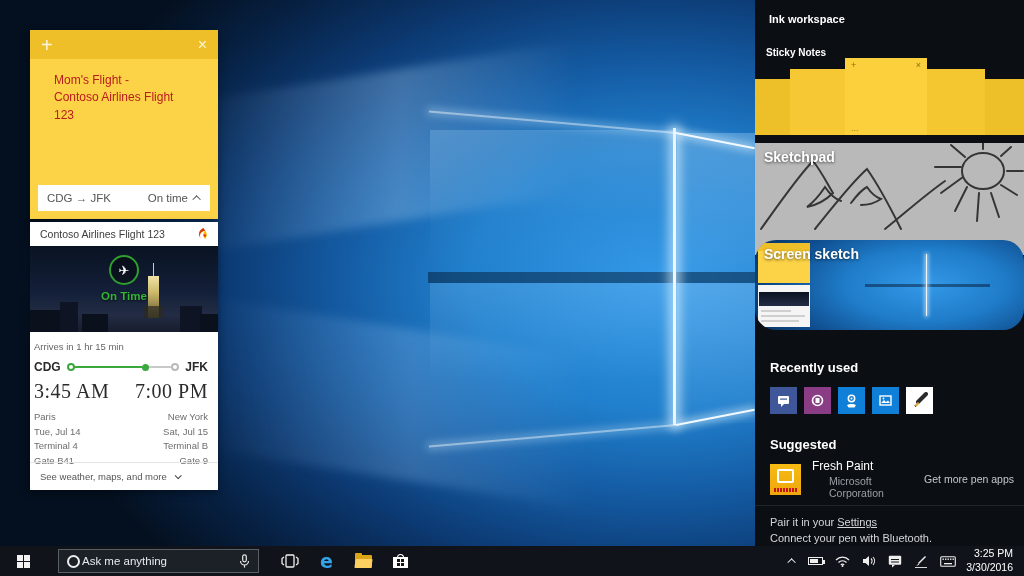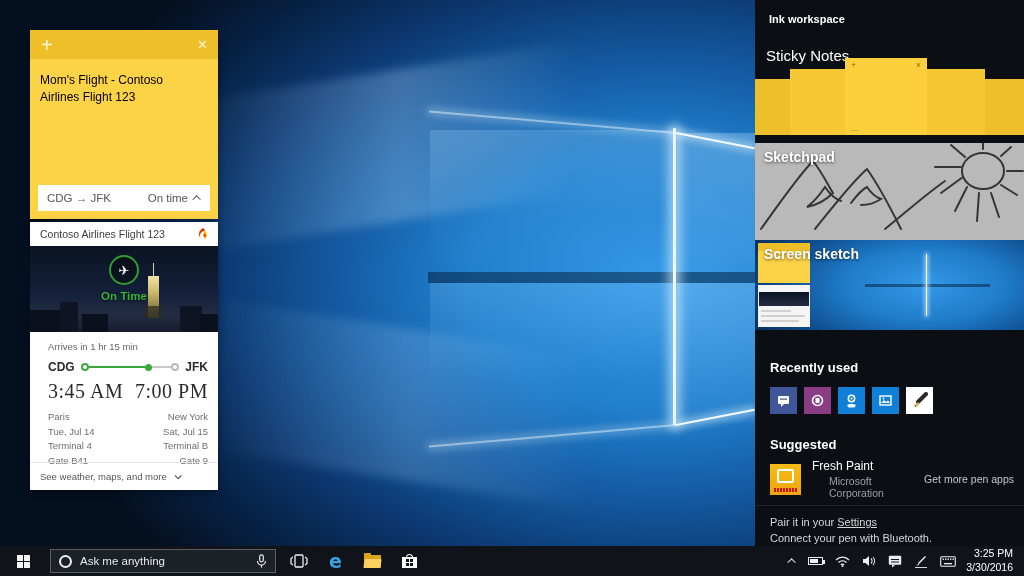--- a/index.html
+++ b/index.html
@@ -37,21 +37,21 @@
   .e-tl { left:676px; top:132px; width:248px; transform:rotate(185deg); opacity:.55; }
   .e-bl { left:676px; top:424px; width:248px; transform:rotate(175deg); opacity:.55; }
 
   
   .note { position:absolute; left:30px; top:30px; width:188px; height:189px;
     background:#fcd247; box-shadow:0 3px 8px rgba(0,0,0,.4); }
   .note-header { height:29px; background:#efbf29; display:flex; align-items:center;
     justify-content:space-between; padding:0 11px; color:#fdf6dc; }
   .note-plus { font-size:20px; font-weight:300; line-height:1; cursor:pointer; }
   .note-close { font-size:16px; line-height:1; cursor:pointer; }
-  .note-text { padding:13px 10px; font-size:12px; color:#000000; line-height:1.45; width:170px; }
+  .note-text { padding:13px 24px; font-size:12px; color:#b91c1c; line-height:1.45; width:170px; }
   .note-bar { position:absolute; left:8px; right:8px; bottom:8px; height:26px; background:#fff;
     display:flex; align-items:center; justify-content:space-between; padding:0 9px;
     font-size:11.5px; color:#555; }
   .note-bar-right { display:flex; align-items:center; gap:7px; }
   .chev { display:inline-block; width:6px; height:6px; border-left:1.6px solid #555; border-top:1.6px solid #555; }
   .chev-up { transform:rotate(45deg) translateY(2px); }
   .chev-down { transform:rotate(225deg) translateY(1px); }
 
   
   .card { position:absolute; left:30px; top:222px; width:188px; height:268px; background:#fff;
@@ -69,21 +69,21 @@
   .esb { position:absolute; bottom:14px; left:118px; width:11px; height:42px;
     background:linear-gradient(180deg, #efe3a6 0%, #cdb869 40%, #5f5530 100%); }
   .esb::before { content:""; position:absolute; left:5px; top:-13px; width:1px; height:13px; background:#d8cf9e; }
   .esb::after { content:""; position:absolute; left:-4px; bottom:0; width:19px; height:12px; background:#2b2a22; opacity:.7; }
   .photo-badge-wrap { position:absolute; left:0; right:0; top:9px; text-align:center; }
   .plane-ring { width:30px; height:30px; margin:0 auto; border:2px solid #2f9e2f; border-radius:50%;
     background:rgba(0,0,0,.35); display:flex; align-items:center; justify-content:center; }
   .plane-glyph { color:#fff; font-size:13px; font-family:"DejaVu Sans", sans-serif; }
   .photo-badge { margin-top:5px; color:#35b535; font-weight:bold; font-size:11.5px;
     text-shadow:0 1px 2px rgba(0,0,0,.8); }
-  .card-info { padding:9px 10px 0 18px; }
+  .card-info { padding:9px 10px 0 4px; }
   .arrival { font-size:9.5px; color:#666; }
   .prog-row { display:flex; align-items:center; gap:6px; margin-top:8px; }
   .code { font-size:12px; font-weight:bold; color:#2b2b2b; }
   .track { flex:1; display:flex; align-items:center; }
   .ring-g { width:8px; height:8px; border:2px solid #3aa83a; border-radius:50%; background:#fff; }
   .seg-g { height:2px; background:#3aa83a; flex:3; }
   .dot-g { width:7px; height:7px; background:#3aa83a; border-radius:50%; }
   .seg-gray { height:2px; background:#c9c9c9; flex:1; }
   .ring-gray { width:8px; height:8px; border:2px solid #b9b9b9; border-radius:50%; background:#fff; }
   .times-row { display:flex; justify-content:space-between; margin-top:6px;font-family:Liberation Serif, serif; }
@@ -94,42 +94,42 @@
   .card-footer { position:absolute; left:0; right:0; bottom:0; border-top:1px solid #e5e5e5;
     padding:8px 10px; display:flex; align-items:center; gap:8px; font-size:9.5px; color:#555; cursor:pointer; }
   .chev-sm { width:5px; height:5px; border-left:1.6px solid #444; border-top:1.6px solid #444; }
 
   
   .contoso-logo { width:15px; height:15px; }
 
   
   .panel { position:absolute; right:0; top:0; width:269px; height:546px; background:#0b0e13; color:#fff; }
   .panel-title { position:absolute; left:14px; top:13px; font-size:11px; font-weight:bold; }
-  .sec-label { position:absolute; font-size:15px; color:#fff; }
+  .sec-label { position:absolute; font-size:10px; color:#fff;font-weight:bold; }
   .lbl-notes { left:11px; top:47px; }
   .notes-preview { position:absolute; left:0; top:58px; width:269px; height:77px; cursor:pointer; }
   .pnote { position:absolute; bottom:0; }
   .pn1 { left:0; width:35px; top:21px; background:#edbf29; }
   .pn2 { left:35px; width:55px; top:11px; background:#f6c834; }
   .pn3 { left:90px; width:82px; top:0; background:#fbd03c; }
   .pn4 { left:172px; width:58px; top:11px; background:#f4c62f; }
   .pn5 { left:230px; width:39px; top:21px; background:#edbf29; }
   .pn3 .mini-icons { display:flex; justify-content:space-between; padding:3px 6px;
     color:rgba(70,55,10,.65); font-size:9px; line-height:1; }
   .pn3 .mini-dots { position:absolute; left:6px; bottom:2px; color:rgba(70,55,10,.55); font-size:9px; }
 
   .sketchpad-preview { position:absolute; left:0; top:143px; width:269px; height:112px;
     background:#b9b9b9; cursor:pointer; overflow:hidden; }
   .overlay-label { position:absolute; left:9px; top:6px; font-size:14px; font-weight:bold; color:#fff;
     text-shadow:0 1px 3px rgba(0,0,0,.6); }
 
   .screensketch-preview { position:absolute; left:0; top:240px; width:269px; height:90px; cursor:pointer;
     overflow:hidden;
     background: radial-gradient(ellipse 200px 90px at 170px 45px,
-      #3399e8 0%, #1f7cc9 40%, #0e4a8b 75%, #083058 100%); }
+      #3399e8 0%, #1f7cc9 40%, #0e4a8b 75%, #083058 100%); border-radius: 21px; }
   .mini-cross-v { position:absolute; left:171px; top:14px; width:1px; height:62px; background:#ecf7ff;
     box-shadow:0 0 4px 1px rgba(220,240,255,.9); }
   .mini-cross-h { position:absolute; left:110px; top:44px; width:125px; height:3px; background:rgba(4,26,52,.5); }
   .mini-note { position:absolute; left:3px; top:3px; width:52px; height:40px; background:#fcd247; }
   .mini-note::before { content:""; position:absolute; left:0; top:0; right:0; height:8px; background:#efbf29; }
   .mini-card { position:absolute; left:3px; top:45px; width:52px; height:42px; background:#f5f5f5; }
   .mini-card .mphoto { position:absolute; left:1px; top:7px; right:1px; height:14px;
     background:linear-gradient(180deg,#0a1322,#232c44); }
   .mini-card .mline { position:absolute; left:3px; height:2px; background:#cfcfcf; }
   .ml1 { top:25px; width:30px; } .ml2 { top:30px; width:44px; } .ml3 { top:35px; width:38px; }
@@ -157,22 +157,22 @@
   .panel-footer { position:absolute; left:0; right:0; top:505px; border-top:1px solid #20242b;
     padding:9px 0 0 15px; font-size:11px; color:#d4d7da; line-height:1.45; }
   .settings-link { text-decoration:underline; cursor:pointer; color:#d4d7da; }
 
   
   .taskbar { position:absolute; left:0; bottom:0; width:1024px; height:30px; background:#10141a;
     display:flex; align-items:stretch; color:#fff; }
   .start-btn { width:46px; display:flex; align-items:center; justify-content:center; cursor:pointer; }
   .win-logo { display:grid; grid-template-columns:6px 6px; grid-template-rows:6px 6px; gap:1px; }
   .win-logo span { background:#f2f2f2; }
-  .searchbox { width:226px; margin:3px 4px; background:#1c2127; border:1px solid #5a5f66;
-    display:flex; align-items:center; padding:0 8px; gap:8px; cursor:text; }
+  .searchbox { width:201px; margin:3px 12px; background:#1c2127; border:1px solid #5a5f66;
+    display:flex; align-items:center; padding:0 8px; gap:2px; cursor:text; }
   .cortana-ring { width:13px; height:13px; border:2px solid #eee; border-radius:50%; flex:0 0 auto; }
   .search-text { font-size:11.5px; color:#e6e9ec; flex:1; }
   .tb-icons { display:flex; align-items:center; }
   .tb-btn { width:37px; height:30px; display:flex; align-items:center; justify-content:center; cursor:pointer; }
   .edge-e { font-family:"DejaVu Sans", sans-serif; font-weight:bold; font-size:19px; color:#35a3e8; line-height:1; }
   .folder { position:relative; width:17px; height:13px; }
   .folder .back { position:absolute; inset:0; background:#dca516; border-radius:1px; }
   .folder .back::before { content:""; position:absolute; left:0; top:-2px; width:7px; height:3px; background:#dca516; border-radius:1px 1px 0 0; }
   .folder .front { position:absolute; left:0; bottom:0; width:17px; height:9px; background:#fbd061; transform:skewX(-8deg); border-radius:1px; }
   .store-ic { position:relative; width:15px; height:14px; }

